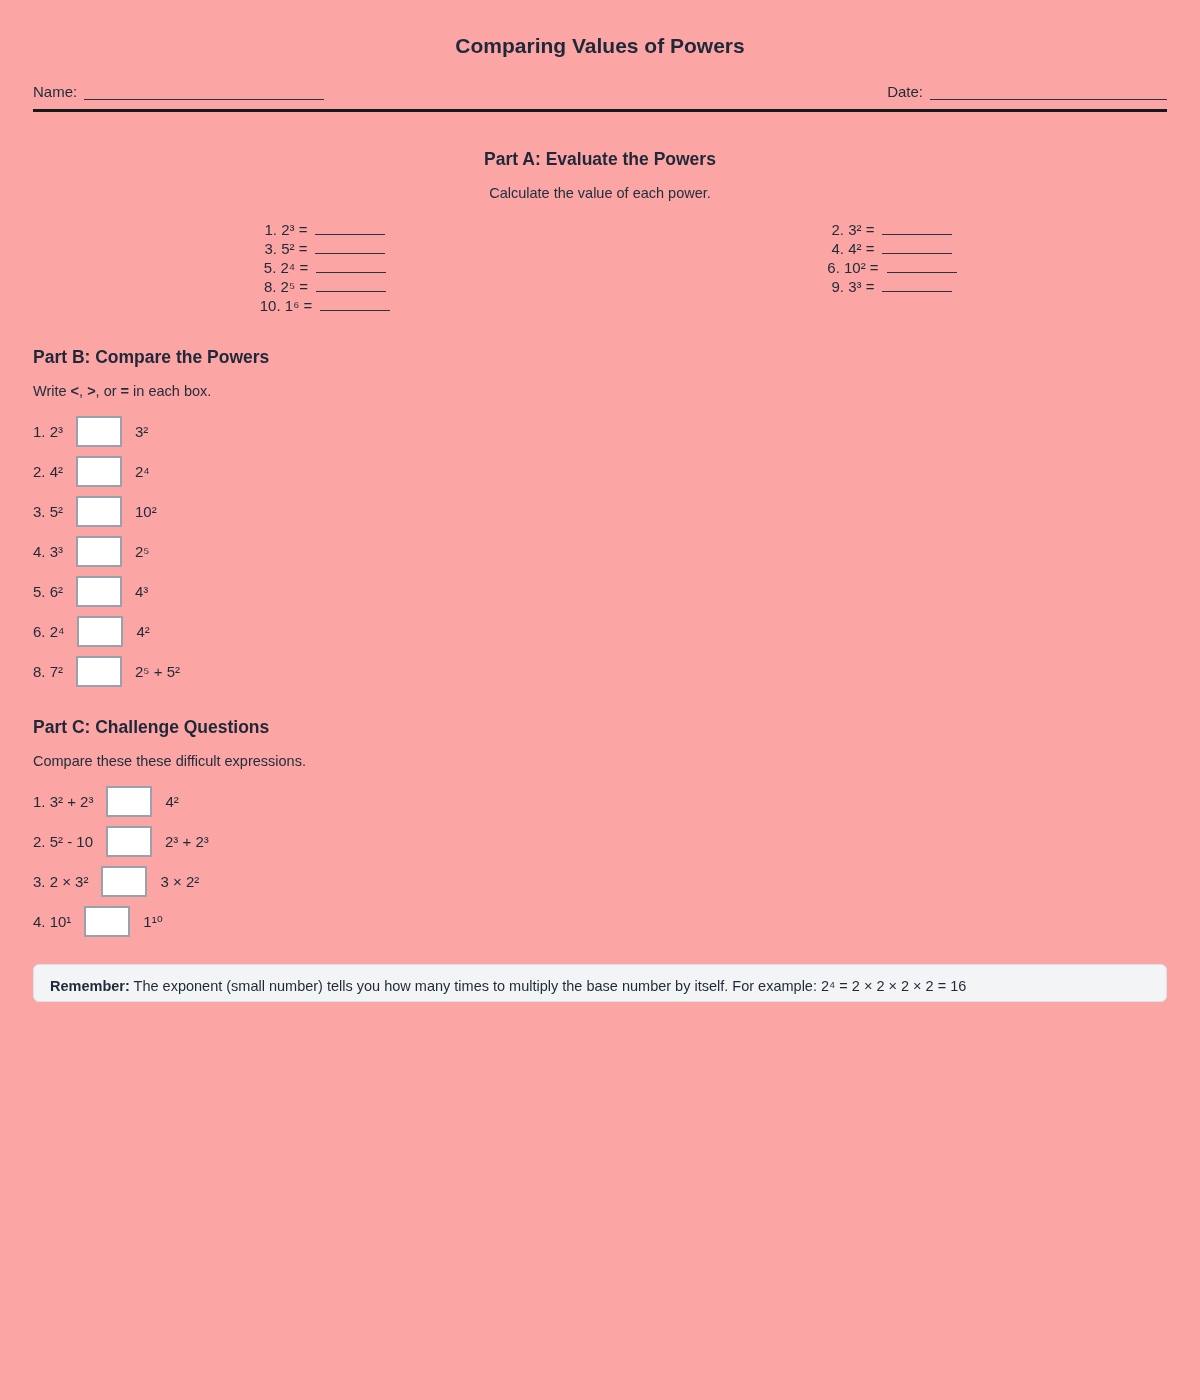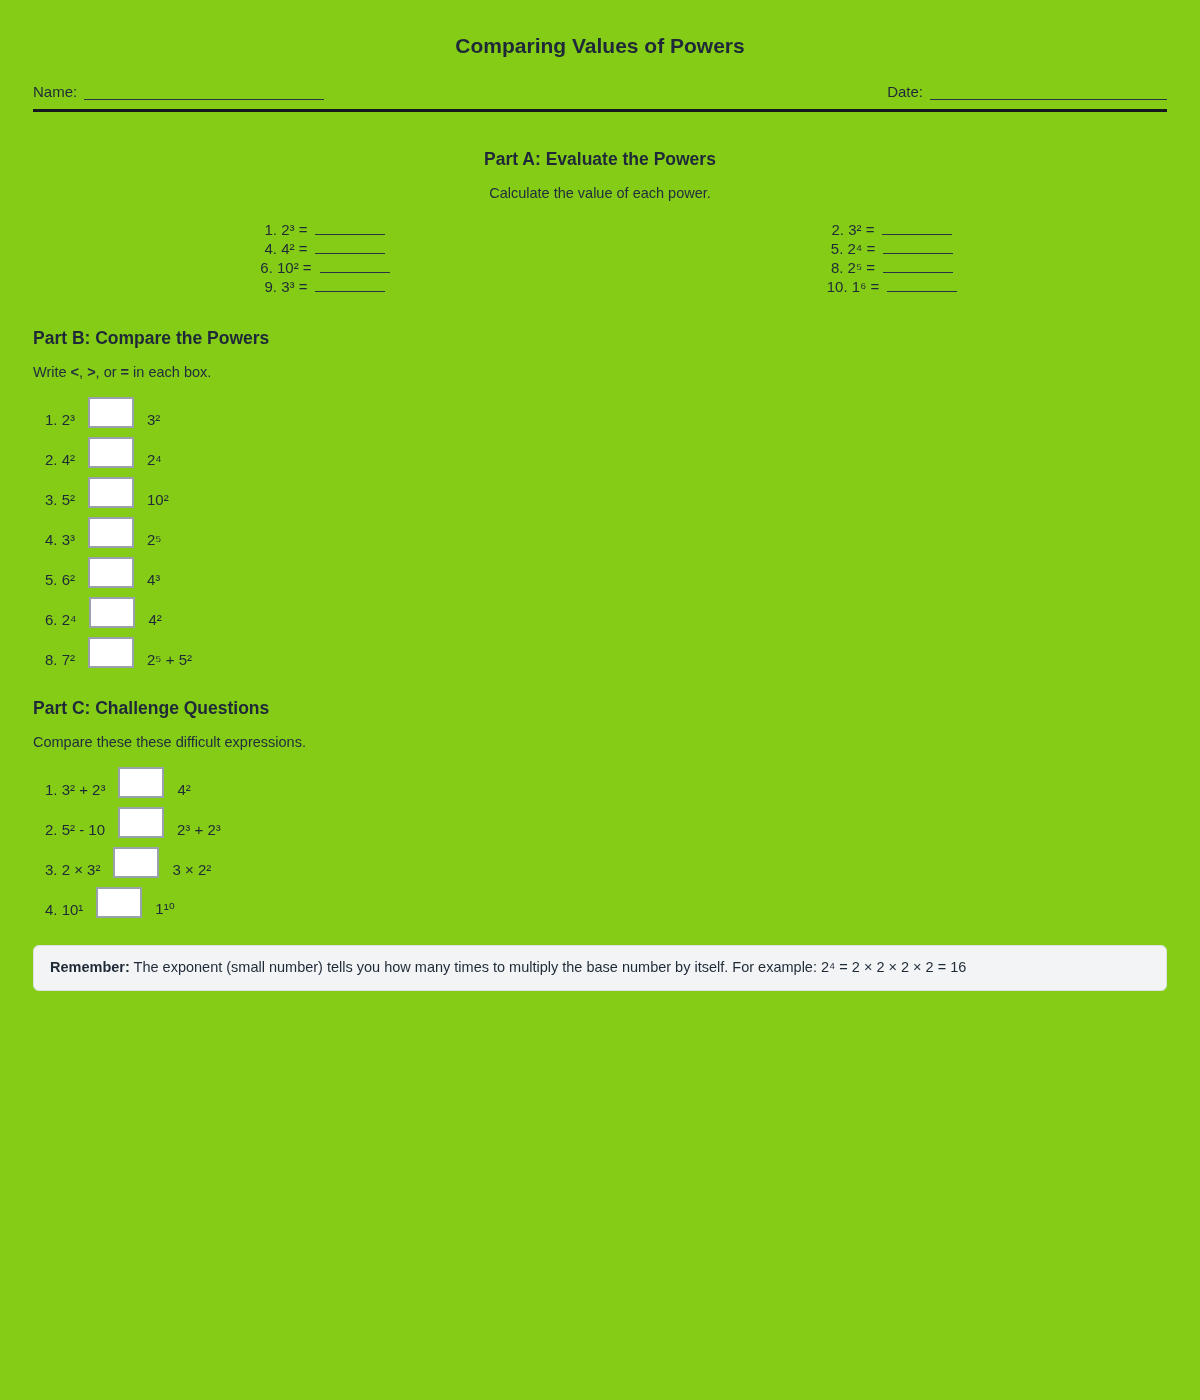--- a/index.html
+++ b/index.html
@@ -4,21 +4,21 @@
 <style>
   * { margin: 0; padding: 0; box-sizing: border-box; }
   html, body {
     background: #ffffff;
     font-family: "Liberation Sans", "DejaVu Sans", sans-serif;
     color: #1f2a37;
   }
   .page {
     width: 1200px;
     height: 1400px;
-    background: #84cc16;
+    background: #fca5a5;
     padding: 34px 33px 0 33px;
     position: relative;
   }
   .title {
     text-align: center;
     font-size: 21px;
     font-weight: bold;
     color: #1e2838;
     margin-bottom: 25px;
   }
@@ -74,40 +74,39 @@
   }
   .part-b { margin-top: 33px; }
   .cmp-list {
     margin-top: 17px;
     display: flex;
     flex-direction: column;
     gap: 9px;
   }
   .cmp-row {
     display: flex;
-    align-items: flex-end;
+    align-items: center;
     gap: 13px;
     font-size: 15px;
     height: 31px;
-    margin-left: 12px;
   }
   .cmp-box {
     width: 46px;
     height: 31px;
     border: 2px solid #99a1ac;
     background: #ffffff;
     flex: 0 0 auto;
   }
   .part-c { margin-top: 30px; }
   .note {
     margin-top: 27px;
     background: #f2f4f6;
     border: 1px solid #dde1e6;
     border-radius: 6px;
-    padding: 13px 16px 14px 16px;
+    padding: 13px 16px 6px 16px;
     font-size: 14.5px;
     line-height: 1.15;
   }
   .note b { font-weight: bold; }
 </style>
 </head>
 <body>
 
 <div class="page">
 
@@ -125,20 +124,21 @@
   </div>
 
   <hr class="top-rule">
 
   <div class="part-a">
     <div class="section-heading">Part A: Evaluate the Powers</div>
     <div class="instruction">Calculate the value of each power.</div>
     <div class="part-a-grid">
       <div class="pa-question"><span>1. 2³ =</span><span class="answer-blank"></span></div>
       <div class="pa-question"><span>2. 3² =</span><span class="answer-blank"></span></div>
+      <div class="pa-question"><span>3. 5² =</span><span class="answer-blank"></span></div>
       <div class="pa-question"><span>4. 4² =</span><span class="answer-blank"></span></div>
       <div class="pa-question"><span>5. 2⁴ =</span><span class="answer-blank"></span></div>
       <div class="pa-question"><span>6. 10² =</span><span class="answer-blank"></span></div>
       <div class="pa-question"><span>8. 2⁵ =</span><span class="answer-blank"></span></div>
       <div class="pa-question"><span>9. 3³ =</span><span class="answer-blank"></span></div>
       <div class="pa-question"><span>10. 1⁶ =</span><span class="answer-blank"></span></div>
     </div>
   </div>
 
   <div class="part-b">

